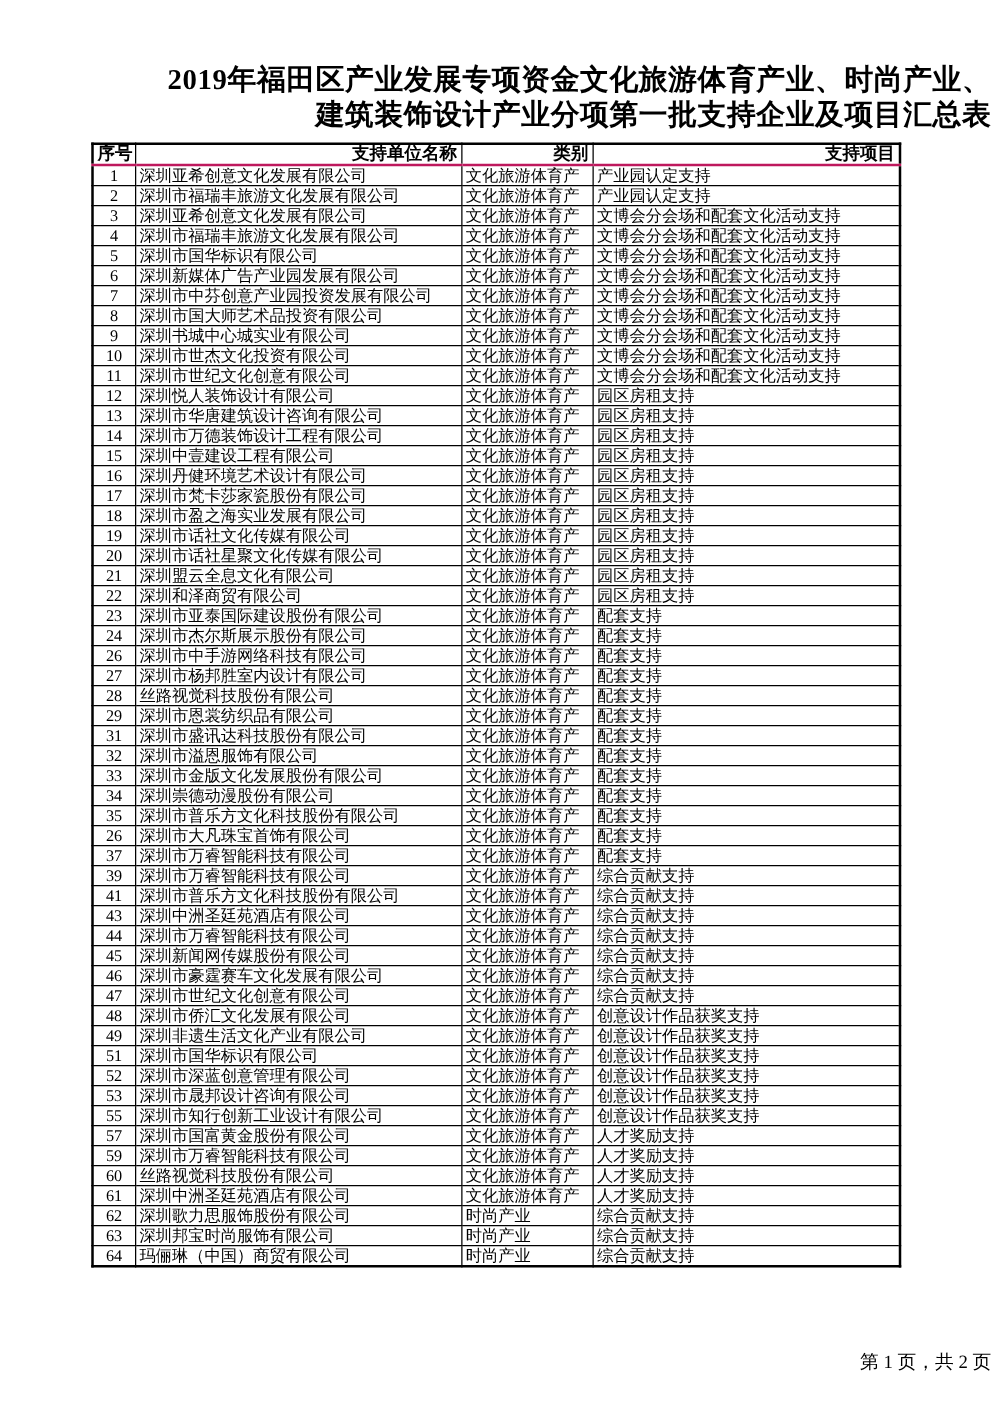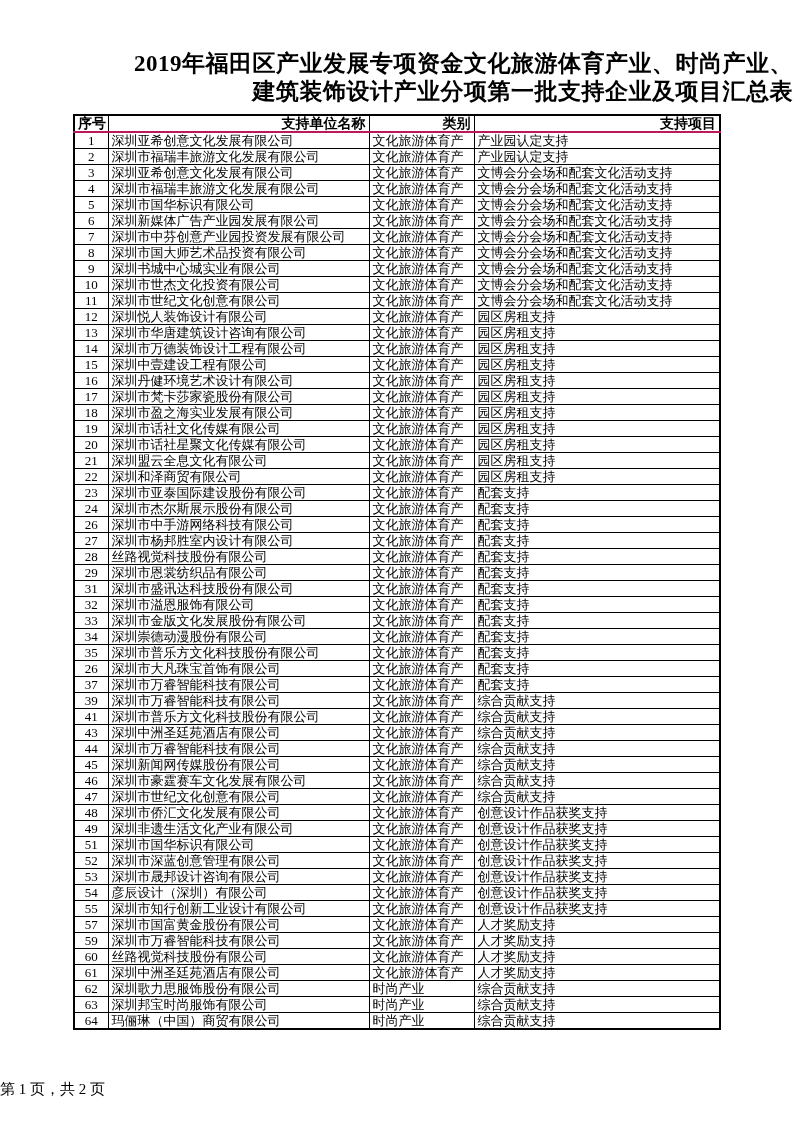--- a/index.html
+++ b/index.html
@@ -40,21 +40,21 @@
   table.summary th {
     font-weight:bold;
     text-align:right;
     font-size:14px;
     border-bottom:2px solid #be185d;
   }
   table.summary td.num { text-align:center; padding:0; }
   .footer {
     position:absolute;
     top:1080px; left:0; width:100%;
-    text-align:left;
+    text-align:right;
     font-size:15px;
   }
 </style>
 </head>
 <body>
 
 <div class="page">
 
   <div class="title">
     <div>2019年福田区产业发展专项资金文化旅游体育产业、时尚产业、</div>
@@ -353,26 +353,20 @@
           <td>文化旅游体育产</td>
           <td>创意设计作品获奖支持</td>
         </tr>
         <tr>
           <td class="num">53</td>
           <td>深圳市晟邦设计咨询有限公司</td>
           <td>文化旅游体育产</td>
           <td>创意设计作品获奖支持</td>
         </tr>
         <tr>
-          <td class="num">54</td>
-          <td>彦辰设计（深圳）有限公司</td>
-          <td>文化旅游体育产</td>
-          <td>创意设计作品获奖支持</td>
-        </tr>
-        <tr>
           <td class="num">55</td>
           <td>深圳市知行创新工业设计有限公司</td>
           <td>文化旅游体育产</td>
           <td>创意设计作品获奖支持</td>
         </tr>
         <tr>
           <td class="num">57</td>
           <td>深圳市国富黄金股份有限公司</td>
           <td>文化旅游体育产</td>
           <td>人才奖励支持</td>

